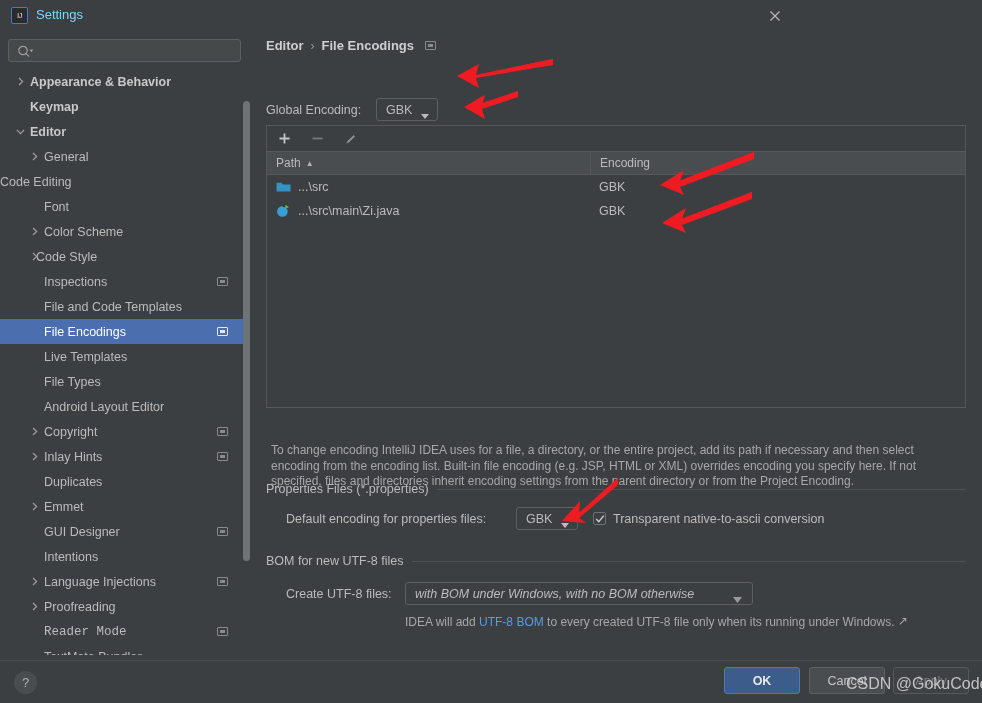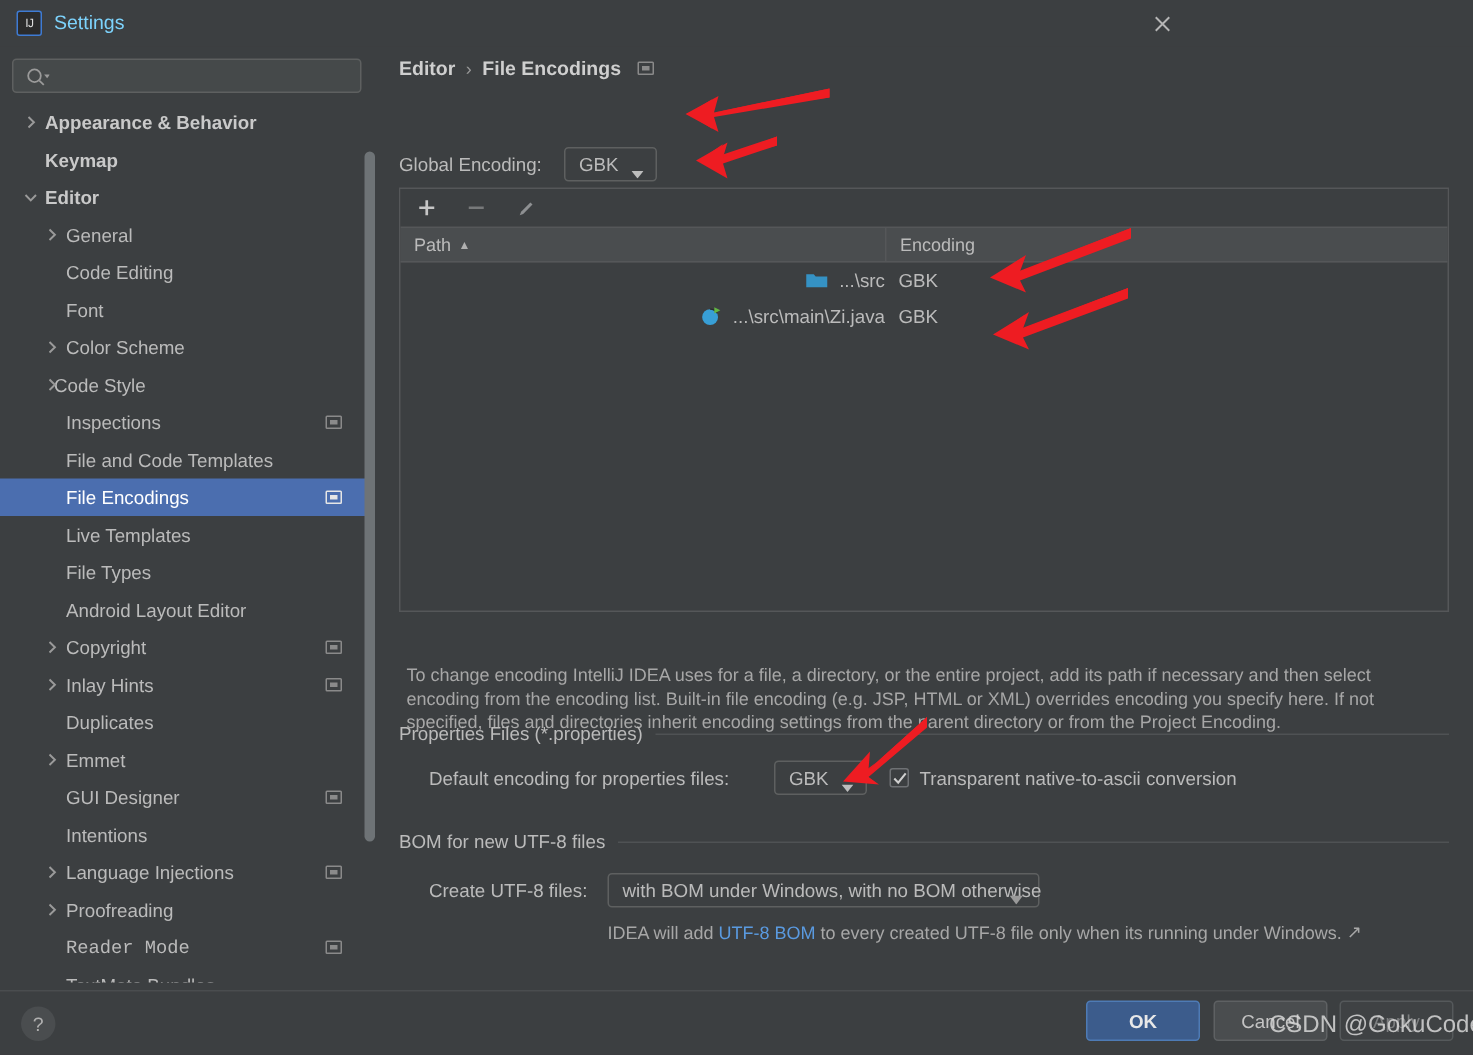--- a/index.html
+++ b/index.html
@@ -66,21 +66,21 @@
   
   .tablewrap{position:absolute;left:16px;top:94px;width:700px;height:283px;
              border:1px solid #555759;box-sizing:border-box;background:#3c3f41;}
   .tbar{height:25px;border-bottom:1px solid #555759;display:flex;align-items:center;padding-left:9px;gap:16px;background:#3c3f41;}
   .tbtn{width:17px;height:17px;display:flex;align-items:center;justify-content:center;cursor:pointer;}
   .thead{height:22px;background:#4a4d4f;border-bottom:1px solid #555759;display:flex;align-items:center;position:relative;}
   .th{font-size:12px;color:#bbbbbb;display:flex;align-items:center;gap:5px;}
   .th.path{padding-left:9px;width:323px;box-sizing:border-box;}
   .th.enc{padding-left:9px;border-left:1px solid #555759;height:22px;line-height:22px;flex:1;}
   .trow{height:24px;display:flex;align-items:center;position:relative;cursor:pointer;}
-  .tc-path{padding-left:9px;width:323px;box-sizing:border-box;display:flex;align-items:center;gap:7px;justify-content:flex-end;}
+  .tc-path{padding-left:9px;width:323px;box-sizing:border-box;display:flex;align-items:center;gap:7px;}
   .tc-path .ptext{font-size:12.5px;color:#bbbbbb;white-space:nowrap;}
   .tc-enc{padding-left:9px;font-size:12.5px;color:#bbbbbb;}
 
   
   .hint{position:absolute;left:21px;top:412px;width:680px;font-size:12px;color:#a7a7a7;line-height:15.5px;}
 
   
   .grp{position:absolute;display:flex;align-items:center;gap:8px;}
   .grp .gt{font-size:12.5px;color:#bbbbbb;white-space:nowrap;}
   .grp .gl{height:1px;background:#4f5254;}
@@ -161,21 +161,21 @@
         </div>
         <div class="node">
           <span class="arr" style="left: 28px;">
             <svg width="9" height="9" viewBox="0 0 9 9">
               <path d="M3 1 L6.6 4.5 L3 8" stroke="#9a9a9a" stroke-width="1.3" fill="none"></path>
             </svg>
           </span>
           <span class="lbl" style="margin-left: 44px;">General</span>
         </div>
         <div class="node">
-          <span class="lbl" style="margin-left: 44px;">Code Editing</span>
+          <span class="lbl" style="">Code Editing</span>
         </div>
         <div class="node">
           <span class="lbl" style="margin-left: 44px;">Font</span>
         </div>
         <div class="node">
           <span class="arr" style="left: 28px;">
             <svg width="9" height="9" viewBox="0 0 9 9">
               <path d="M3 1 L6.6 4.5 L3 8" stroke="#9a9a9a" stroke-width="1.3" fill="none"></path>
             </svg>
           </span>
@@ -394,21 +394,21 @@
           <path d="M1.2 5 L3.8 7.8 L8.8 1.6" stroke="#cfcfcf" stroke-width="1.4" fill="none"></path>
         </svg>
     </div>
     <div class="row-lbl" style="left:363px;top:481px;">Transparent native-to-ascii conversion</div>
 
     <div class="grp" style="left:16px;top:523px;width:700px;">
       <span class="gt">BOM for new UTF-8 files</span>
       <span class="gl" style="flex:1;"></span>
     </div>
     <div class="row-lbl" style="left:36px;top:556px;">Create UTF-8 files:</div>
-    <div class="combo" style="left:155px;top:551px;width:288px;height:23px;padding-left:9px;">
+    <div class="combo" style="left:155px;top:551px;width:348px;height:23px;padding-left:9px;font-style:italic;">
       <span class="ctext">with BOM under Windows, with no BOM otherwise</span>
       <span class="carrow" style="right:10px;">
         <svg width="9" height="6" viewBox="0 0 9 6">
             <path d="M0 0 L9 0 L4.5 6 Z" fill="#9a9a9a"></path>
           </svg>
       </span>
     </div>
     <div style="position:absolute;left:155px;top:584px;font-size:12px;color:#a7a7a7;">
       <span>IDEA will add </span><span class="link">UTF-8 BOM</span><span> to every created UTF-8 file only when its running under Windows.</span>
       <span class="extlink">↗</span>

